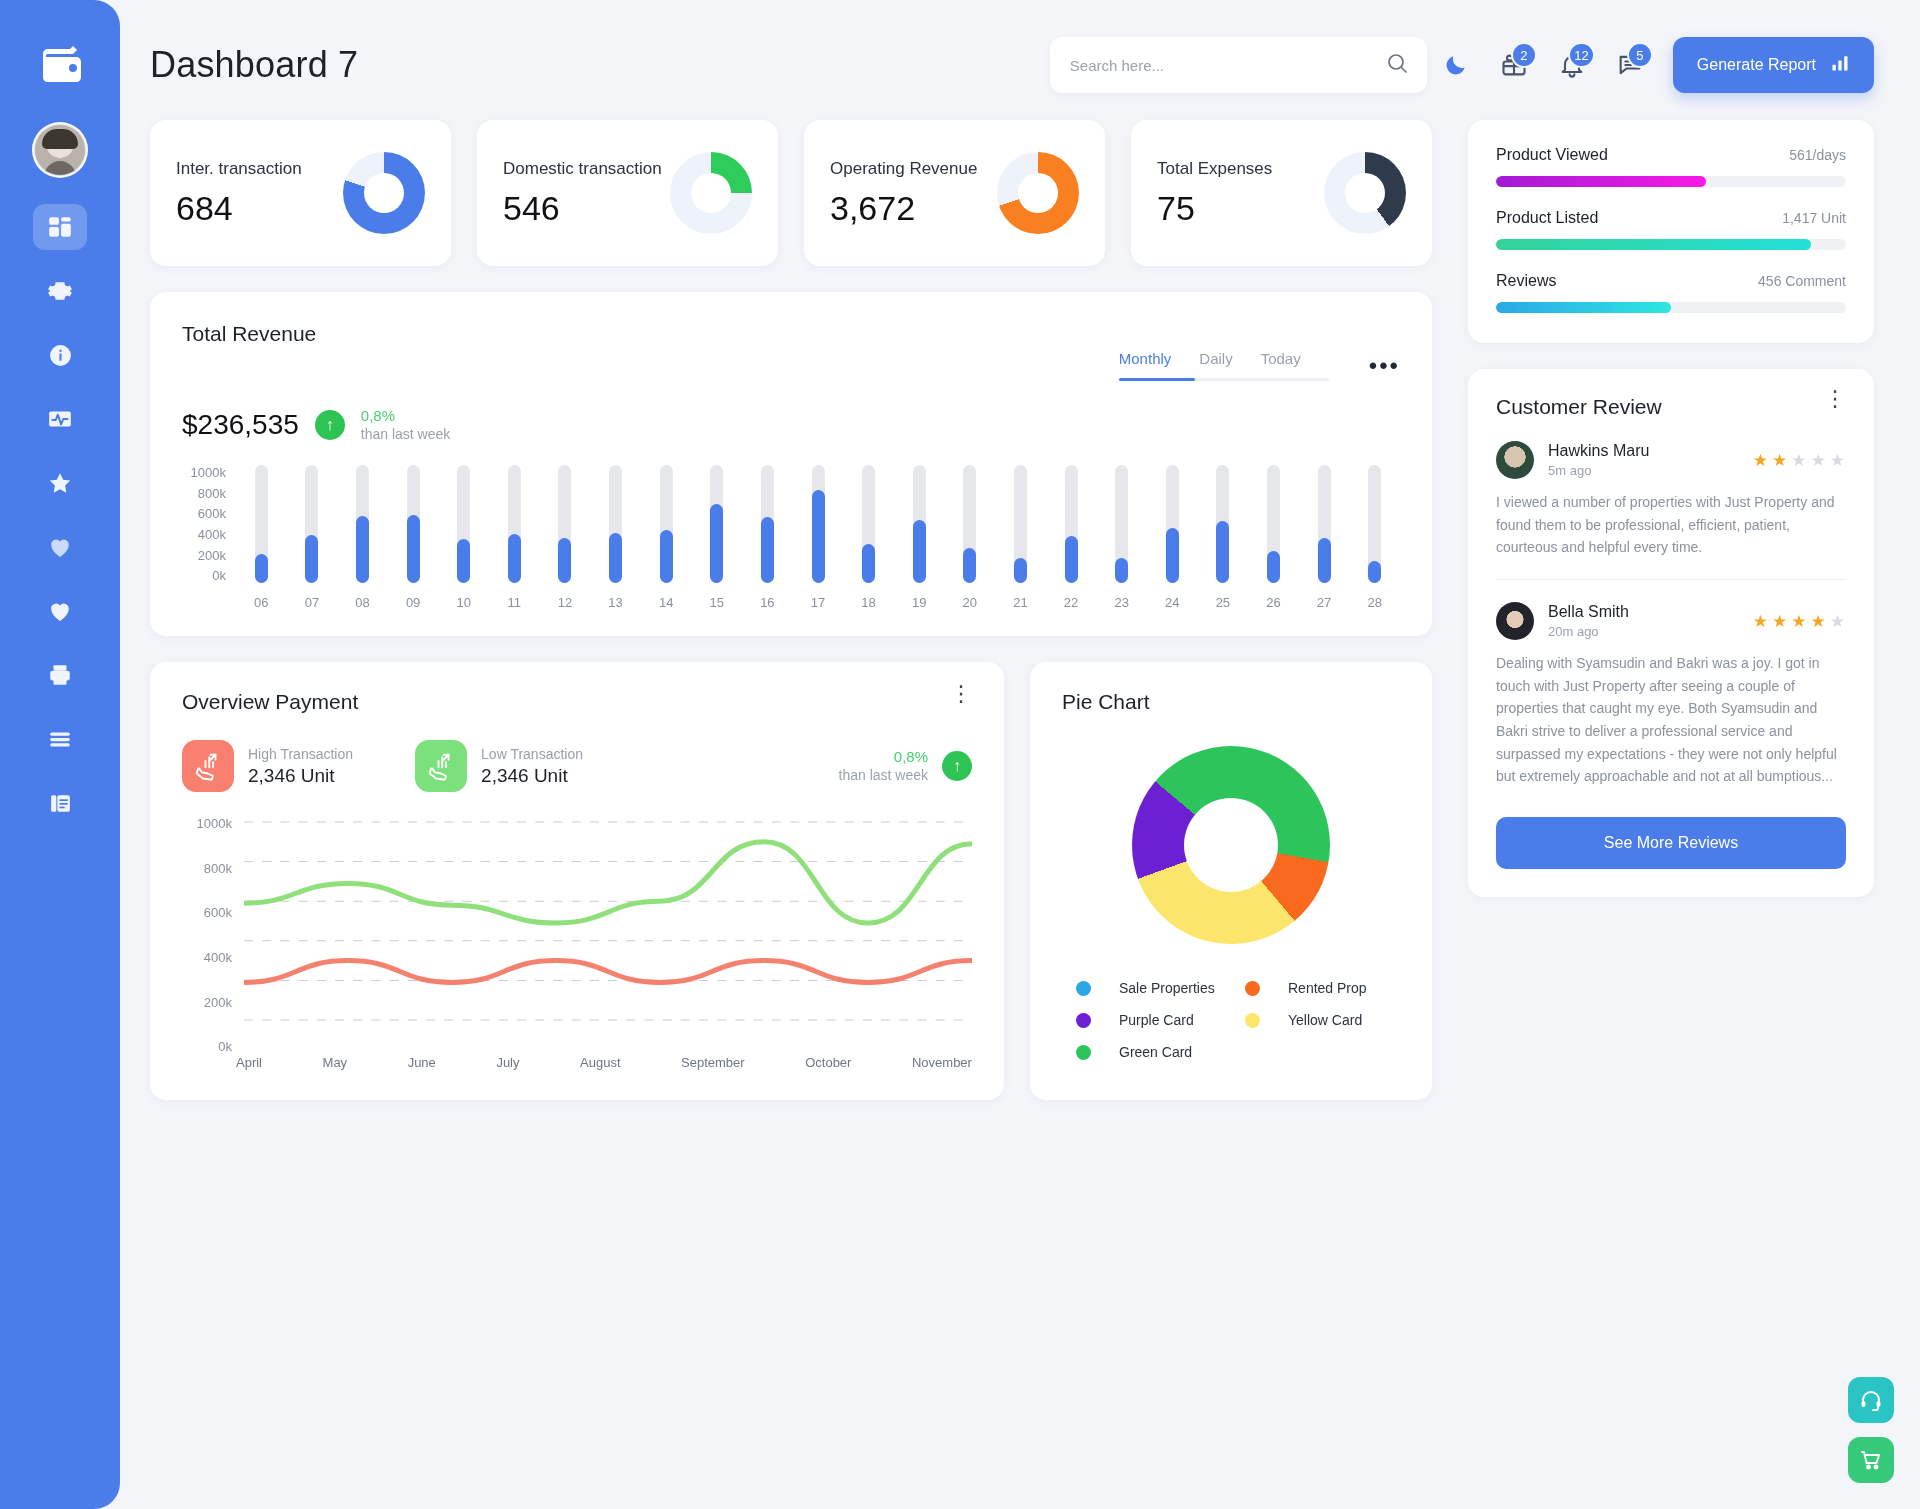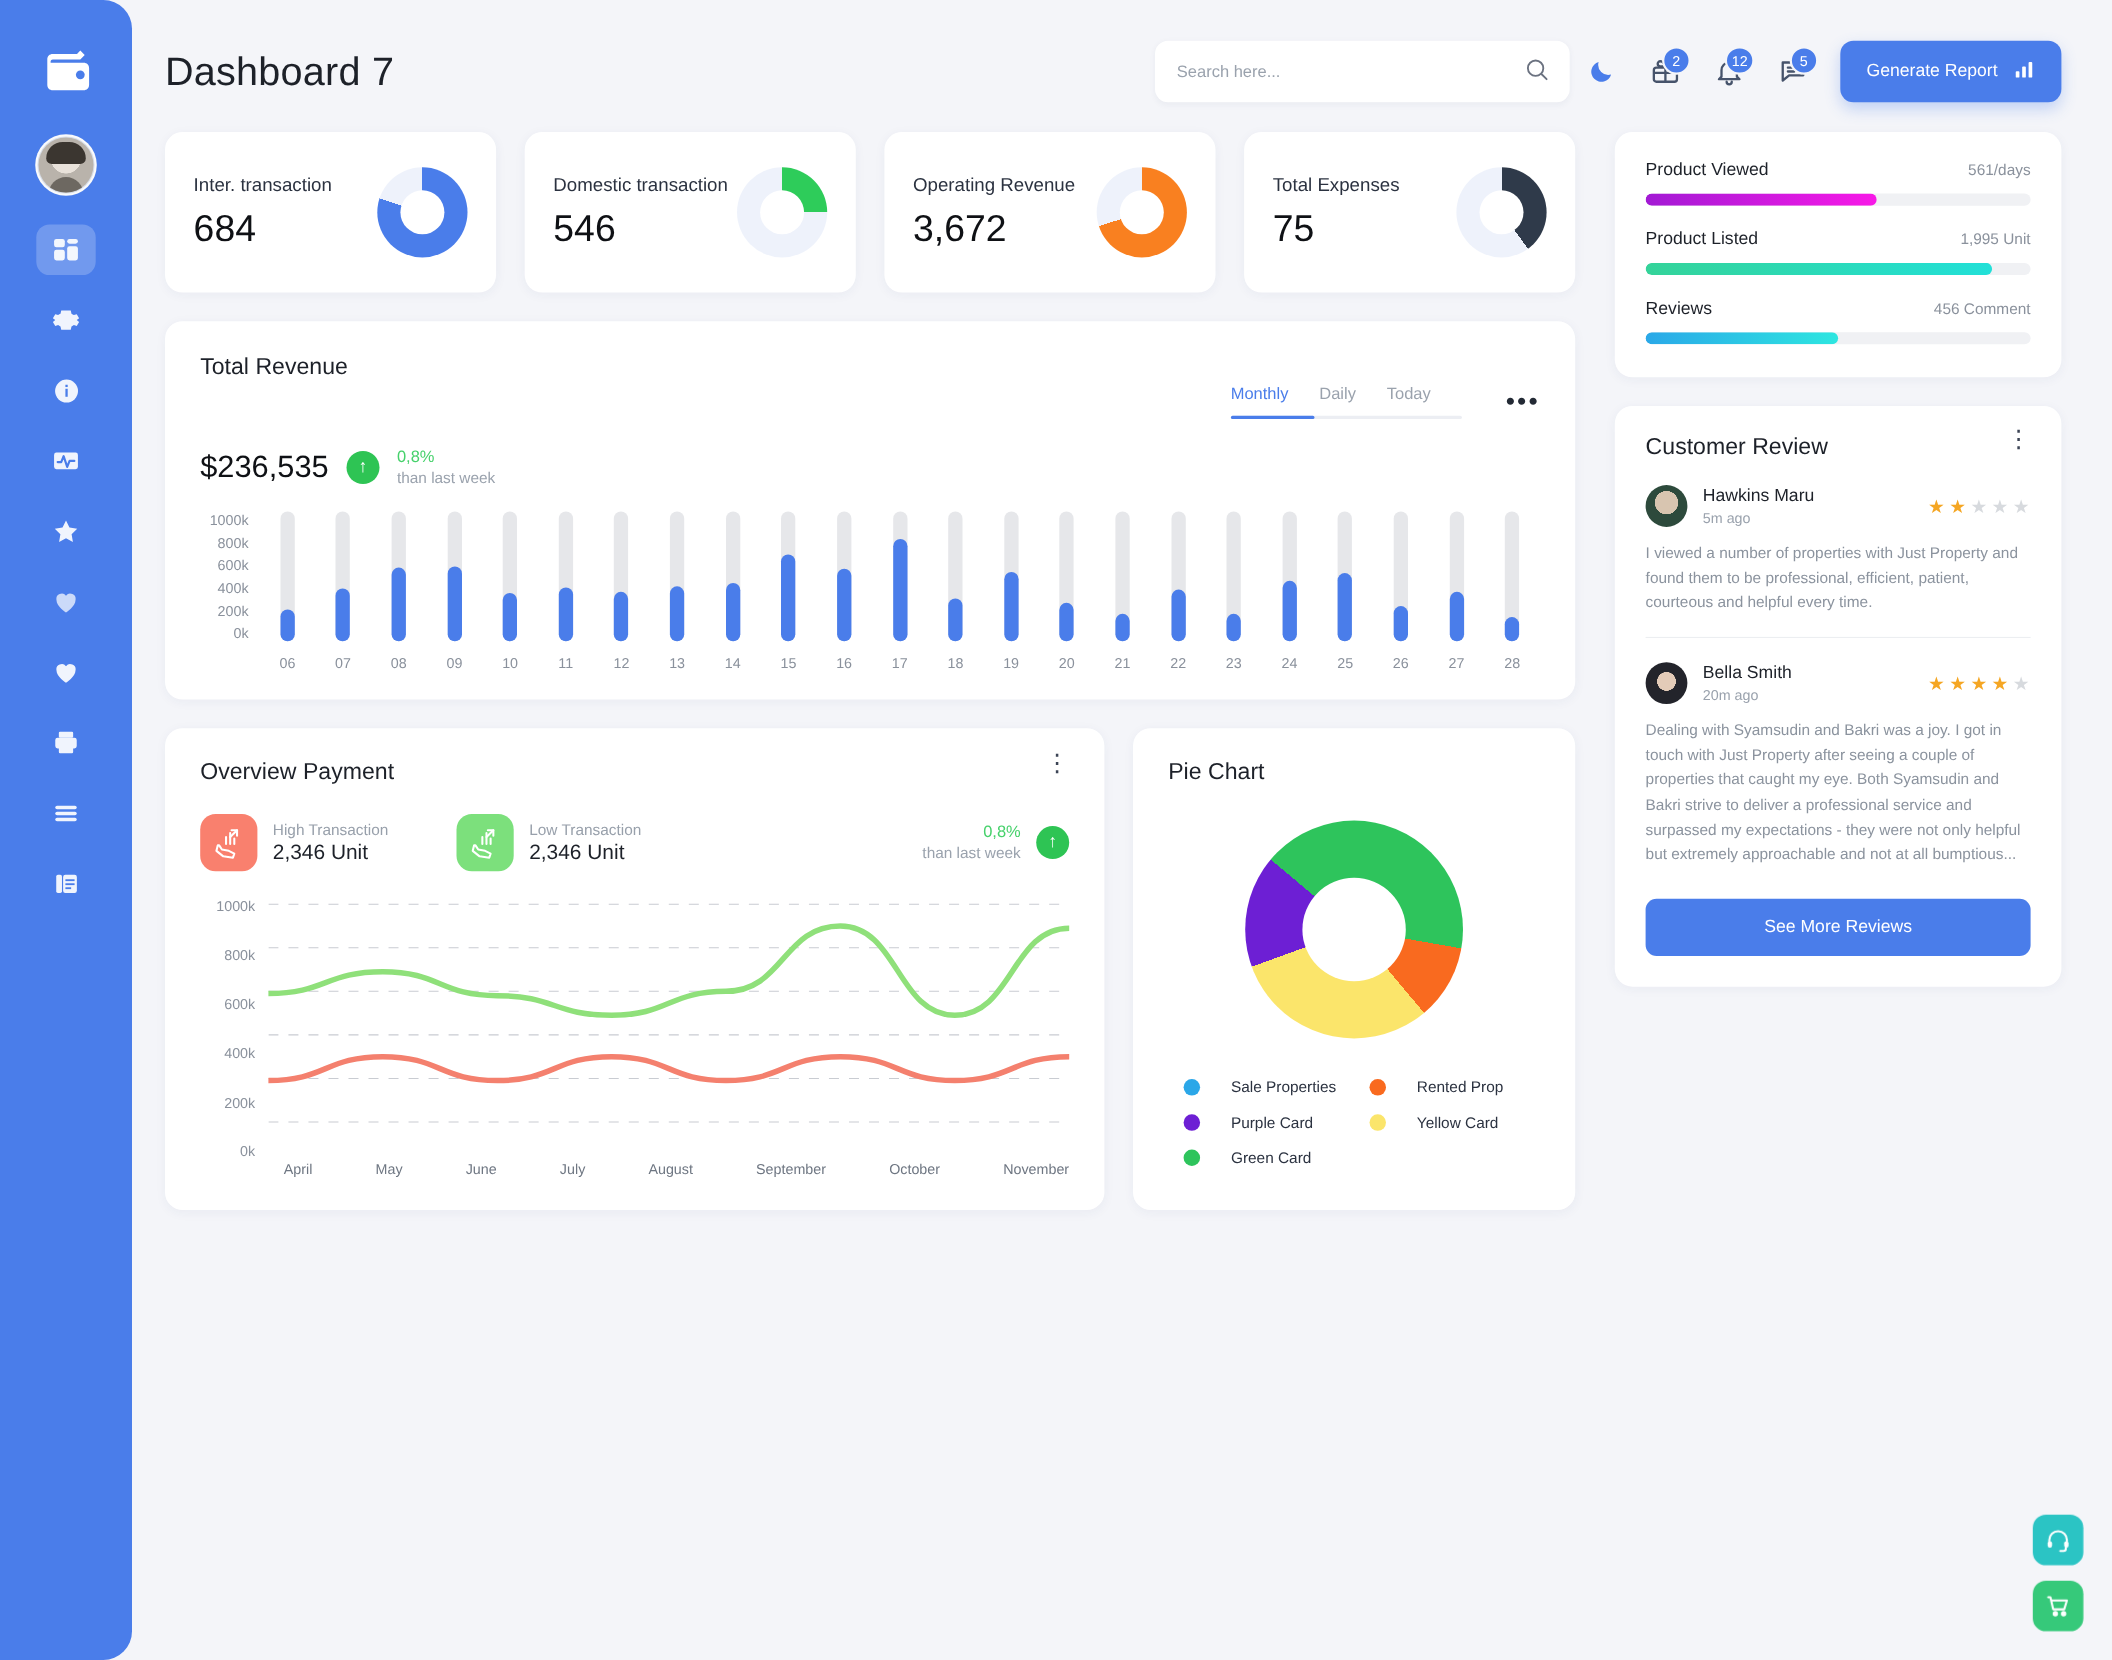--- a/index.html
+++ b/index.html
@@ -131,21 +131,21 @@
   .ov-s-label { font-size: 14px; color:#98a0ab; }
   .ov-s-value { font-size: 19px; color:#1d2129; margin-top:3px; }
   .ov-trend { margin-left: auto; display:flex; align-items:center; gap:14px; }
   .ov-trend-txt { text-align:right; }
 
   .linechart { position:relative; margin-top: 24px; height: 250px; }
   .lc-y { position:absolute; left:0; top:0; width:50px; height: 238px;
           display:flex; flex-direction:column; justify-content:space-between;
           font-size:13px; color:#8a919c; text-align:right; }
   .lc-plot { position:absolute; left: 62px; right: 0; top: 0; height: 238px; }
-  .lc-months { position:absolute; left: 76px; right:0; bottom: -4px; display:flex; justify-content:space-between; }
+  .lc-months { position:absolute; left: 54px; right:0; bottom: -4px; display:flex; justify-content:space-between; }
   .lc-month { font-size:13px; color:#6e7682; }
 
   .pie-title { font-size: 21px; color:#1d2129; }
   .pie-wrap { display:flex; justify-content:center; margin-top: 32px; }
   .legend { margin-top: 36px; display:grid; grid-template-columns: 1fr 1fr; row-gap: 16px; column-gap: 14px; padding-left: 14px;}
   .leg-item { display:flex; align-items:center; gap: 28px; font-size: 14px; color:#2b3240; }
   .dot { width: 15px; height:15px; border-radius:50%; flex:0 0 15px; }
 
   
   .progress-card { padding: 26px 28px 30px; }
@@ -669,21 +669,21 @@
               <div class="prog-label">Product Viewed</div>
               <div class="prog-value">561/days</div>
             </div>
             <div class="prog-track">
               <div class="prog-fill" style="width:60%;background:linear-gradient(90deg,#a21ad4,#f819e7);"></div>
             </div>
           </div>
           <div class="prog-row">
             <div class="prog-head">
               <div class="prog-label">Product Listed</div>
-              <div class="prog-value">1,995 Unit</div>
+              <div class="prog-value">1,417 Unit</div>
             </div>
             <div class="prog-track">
               <div class="prog-fill" style="width:90%;background:linear-gradient(90deg,#34d399,#22e0d8);"></div>
             </div>
           </div>
           <div class="prog-row">
             <div class="prog-head">
               <div class="prog-label">Reviews</div>
               <div class="prog-value">456 Comment</div>
             </div>

